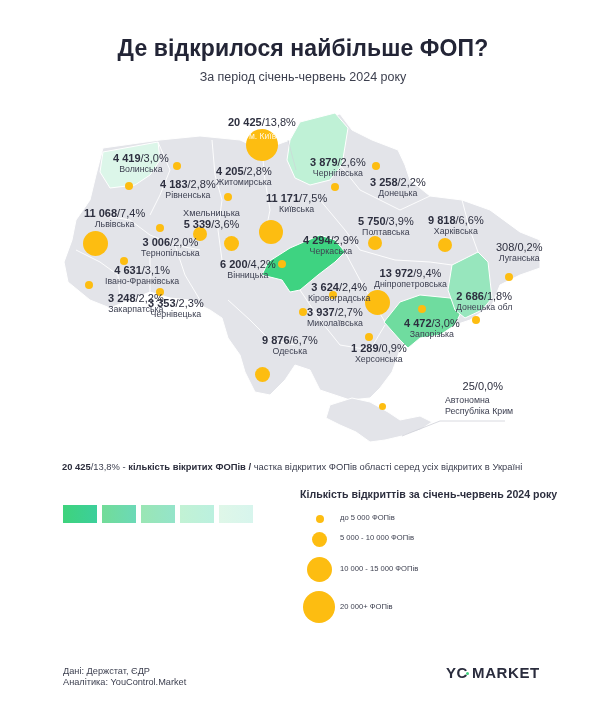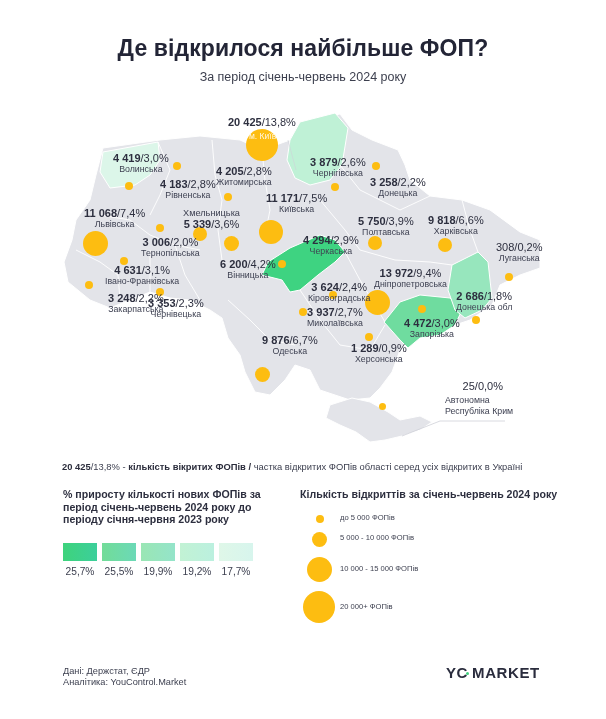--- a/index.html
+++ b/index.html
@@ -212,35 +212,27 @@
     <span class="name" style="text-align:left;margin-top:3px;">Автономна</span>
     <span class="name" style="text-align:left;">Республіка Крим</span>
   </div>
 </div>
 
 <div class="note">
   <b>20 425</b><span>/13,8% - </span><b>кількість вікритих ФОПів /</b><span> частка відкритих ФОПів області серед усіх відкритих в Україні</span>
 </div>
 
 <div class="legend-growth">
-  <div class="lt">% приросту кількості нових ФОПів за період січень-червень 2024 року до періоду січня-червня 2023 року</div>
   <div class="swatches">
     <div class="sw" style="background:linear-gradient(90deg,#3ed37c,#3ccf9b);"></div>
     <div class="sw" style="background:linear-gradient(90deg,#72dc98,#6bd9b7);"></div>
     <div class="sw" style="background:linear-gradient(90deg,#9ae6b4,#94e4ca);"></div>
     <div class="sw" style="background:linear-gradient(90deg,#c2f2d4,#bbf0df);"></div>
     <div class="sw" style="background:linear-gradient(90deg,#dff7e8,#d7f5ed);"></div>
   </div>
-  <div class="sw-labels">
-    <span>25,7%</span>
-    <span>25,5%</span>
-    <span>19,9%</span>
-    <span>19,2%</span>
-    <span>17,7%</span>
-  </div>
 </div>
 
 <div class="legend-size">
   <div class="lt">Кількість відкриттів за січень-червень 2024 року</div>
   <div class="size-row" style="top:27px;left:16px;">
     <div class="c" style="width:8px;height:8px;"></div>
     <span class="lbl" style="left:24px;top:-2px;">до 5 000 ФОПів</span>
   </div>
   <div class="size-row" style="top:44px;left:12px;">
     <div class="c" style="width:15px;height:15px;"></div>

